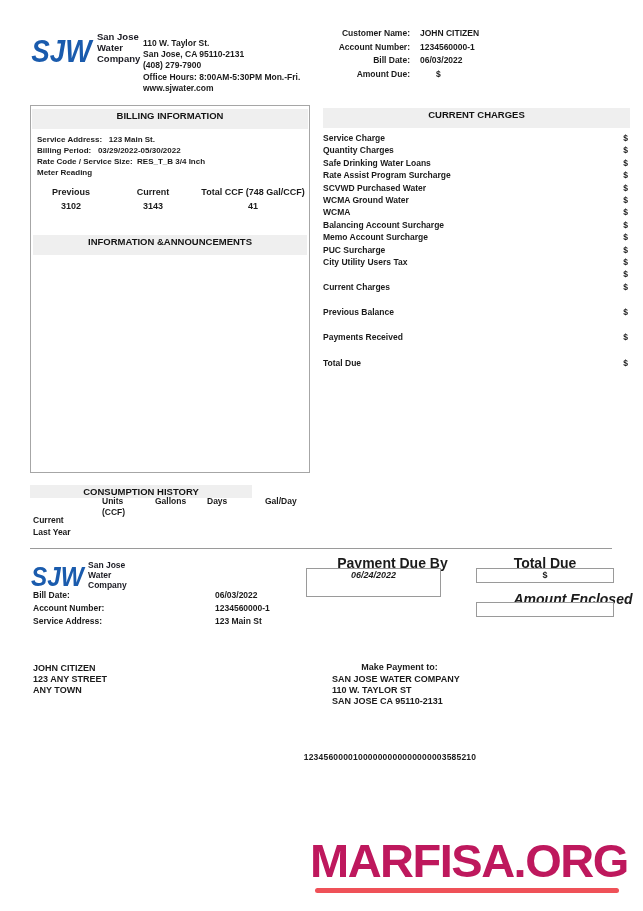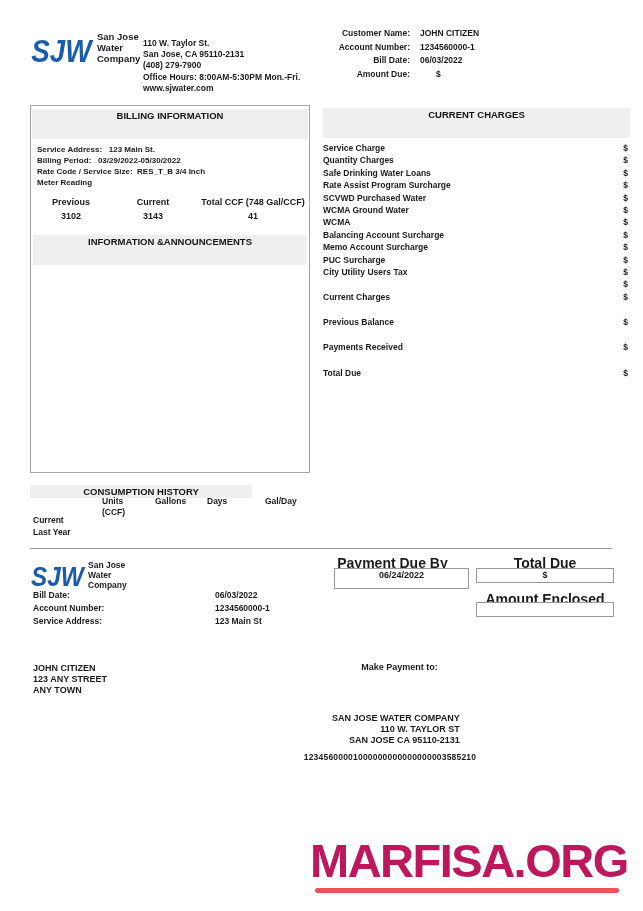--- a/index.html
+++ b/index.html
@@ -19,21 +19,21 @@
   .summary { left:320px; top:27px; font-size:8.5px; }
   .summary .srow { display:flex; line-height:13.7px; }
   .summary .slabel { width:90px; text-align:right; }
   .summary .sval { margin-left:10px; width:140px; }
   .summary .sval.indent { padding-left:16px; }
 
   
   .addr { left:143px; top:38px; font-size:8.5px; line-height:11.2px; }
 
   
-  .bar { background:#efefef; text-align:center; font-size:9.5px; line-height:14px; height:30px; color:#141414; }
+  .bar { background:#efefef; text-align:center; font-size:9.5px; line-height:14px; height:20px; color:#141414; }
 
   
   .bill-box { left:30px; top:105px; width:280px; height:368px; border:1px solid #a6a6a6; background:#fff; }
   .bill-box .bar { margin:3px 1px 0 1px; }
   .bill-info { margin:5px 0 0 6px; font-size:8px; line-height:11px; }
   .meter-grid { display:grid; grid-template-columns:80px 84px 116px; text-align:center; margin-top:9px; font-size:9px; }
   .meter-grid .mval { margin-top:4px; }
   .bar2 { position:absolute; left:1px; right:1px; top:126px; }
 
   
@@ -227,51 +227,51 @@
       <text x="2" y="48" font-family="Liberation Sans, sans-serif" font-size="48" font-weight="bold" font-style="italic" fill="#1a5bad" textLength="94" lengthAdjust="spacingAndGlyphs">SJW</text>
     </svg>
   </div>
   <div class="abs logo-name-sm" style="left:88px; top:560px;">
     <div>San Jose</div>
     <div>Water</div>
     <div>Company</div>
   </div>
 
   <div class="abs field-label" style="left:325px; top:555px; width:135px;">Payment Due By</div>
-  <div class="abs field-box" style="left:334px; top:568px; width:135px; height:21px;">06/24/2022</div>
+  <div class="abs field-box" style="left:306px; top:568px; width:135px; height:29px;font-style:italic;">06/24/2022</div>
 
   <div class="abs field-label" style="left:476px; top:555px; width:138px;">Total Due</div>
   <div class="abs field-box" style="left:476px; top:568px; width:138px; height:15px;">$</div>
 
   <div class="abs" style="left:33px; top:589px;">
     <div style="display:flex; line-height:12.8px;">
       <span class="stub-lbl" style="width:182px;">Bill Date:</span>
       <span class="stub-val">06/03/2022</span>
     </div>
     <div style="display:flex; line-height:12.8px;">
       <span class="stub-lbl" style="width:182px;">Account Number:</span>
       <span class="stub-val">1234560000-1</span>
     </div>
     <div style="display:flex; line-height:12.8px;">
       <span class="stub-lbl" style="width:182px;">Service Address:</span>
       <span class="stub-val">123 Main St</span>
     </div>
   </div>
 
-  <div class="abs field-label" style="left:476px; top:591px; width:138px;">Amount Enclosed</div>
+  <div class="abs field-label" style="left:504px; top:591px; width:138px;font-style:italic;">Amount Enclosed</div>
   <div class="abs field-box" style="left:476px; top:602px; width:138px; height:15px;"></div>
 
   <div class="abs mail" style="left:33px; top:663px;">
     <div>JOHN CITIZEN</div>
     <div>123 ANY STREET</div>
     <div>ANY TOWN</div>
   </div>
 
   <div class="abs" style="left:332px; top:662px; width:135px; text-align:center; font-size:9px;">Make Payment to:</div>
-  <div class="abs payto-lines" style="left:332px; top:713px;text-align:right;">
+  <div class="abs payto-lines" style="left:332px; top:674px;">
     <div>SAN JOSE WATER COMPANY</div>
     <div>110 W. TAYLOR ST</div>
     <div>SAN JOSE CA 95110-2131</div>
   </div>
 
   <div class="abs scanline">12345600001000000000000000003585210</div>
 
   <div class="abs wm-text">MARFISA.ORG</div>
   <div class="abs wm-line"></div>
 

